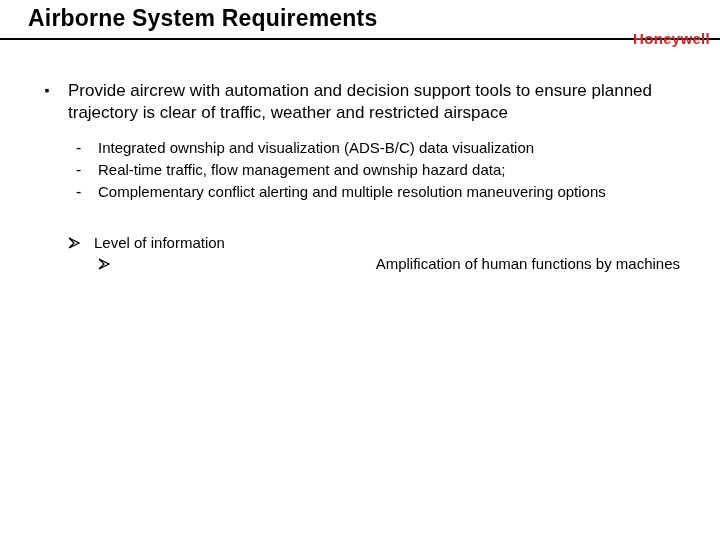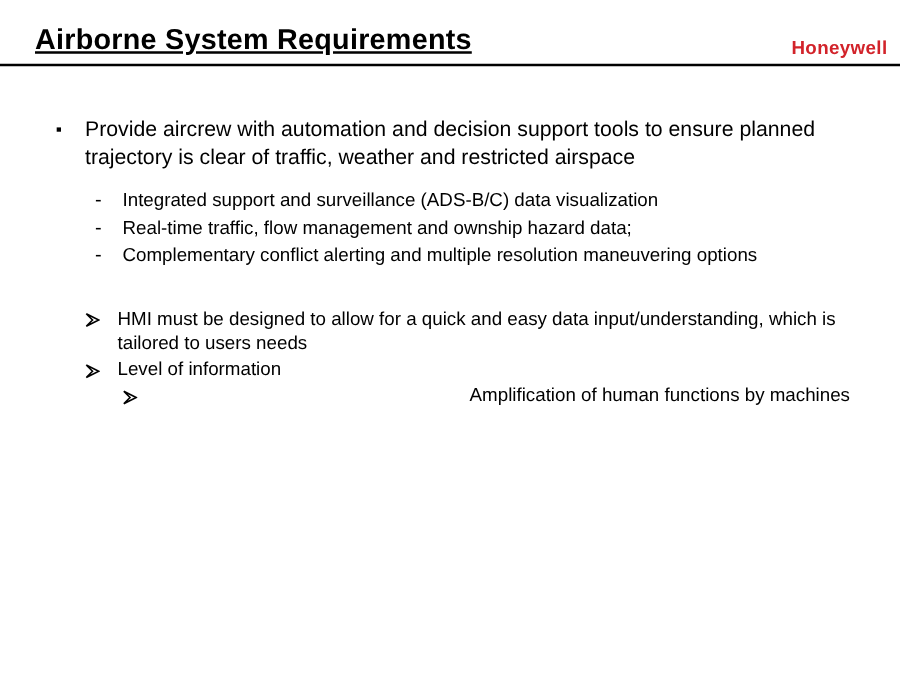--- a/index.html
+++ b/index.html
@@ -6,23 +6,22 @@
   body {
     width: 720px;
     height: 540px;
     background: #fff;
     font-family: Arial, Helvetica, sans-serif;
     color: #000;
     position: relative;
     overflow: hidden;
   }
   .header {
-    padding: 18px 28px 6px 28px;
+    padding: 5px 28px 6px 28px;
     position: relative;
-    text-decoration: underline;
   }
   .title {
     font-size: 23px;
     font-weight: bold;
     letter-spacing: 0.2px;
   }
   .logo {
     position: absolute;
     right: 10px;
     top: 30px;
@@ -125,40 +124,32 @@
 <div class="content">
 
   <div class="lvl1">
     <div class="bullet">▪</div>
     <div class="txt">Provide aircrew with automation and decision support tools to ensure planned trajectory is clear of traffic, weather and restricted airspace</div>
   </div>
 
   <div class="lvl2-group">
     <div class="lvl2">
       <div class="dash">-</div>
-      <div class="txt">Integrated support and surveillance (ADS-B/C) data visualization</div>
+      <div class="txt">Integrated ownship and visualization (ADS-B/C) data visualization</div>
     </div>
     <div class="lvl2">
       <div class="dash">-</div>
       <div class="txt">Real-time traffic, flow management and ownship hazard data;</div>
     </div>
     <div class="lvl2">
       <div class="dash">-</div>
       <div class="txt">Complementary conflict alerting and multiple resolution maneuvering options</div>
     </div>
   </div>
 
-  <div class="lvl2q">
-    <div class="arrow">
-      <svg class="arrow-svg" viewBox="0 0 12 12">
-          <path d="M1 1 L11 6 L1 11 M1 1 L6 6 L1 11" fill="none" stroke="#000" stroke-width="1.3"></path>
-        </svg>
-    </div>
-    <div class="txt">HMI must be designed to allow for a quick and easy data input/understanding, which is tailored to users needs</div>
-  </div>
 
   <div class="lvl2q">
     <div class="arrow">
       <svg class="arrow-svg" viewBox="0 0 12 12">
           <path d="M1 1 L11 6 L1 11 M1 1 L6 6 L1 11" fill="none" stroke="#000" stroke-width="1.3"></path>
         </svg>
     </div>
     <div class="txt">Level of information</div>
   </div>
 

